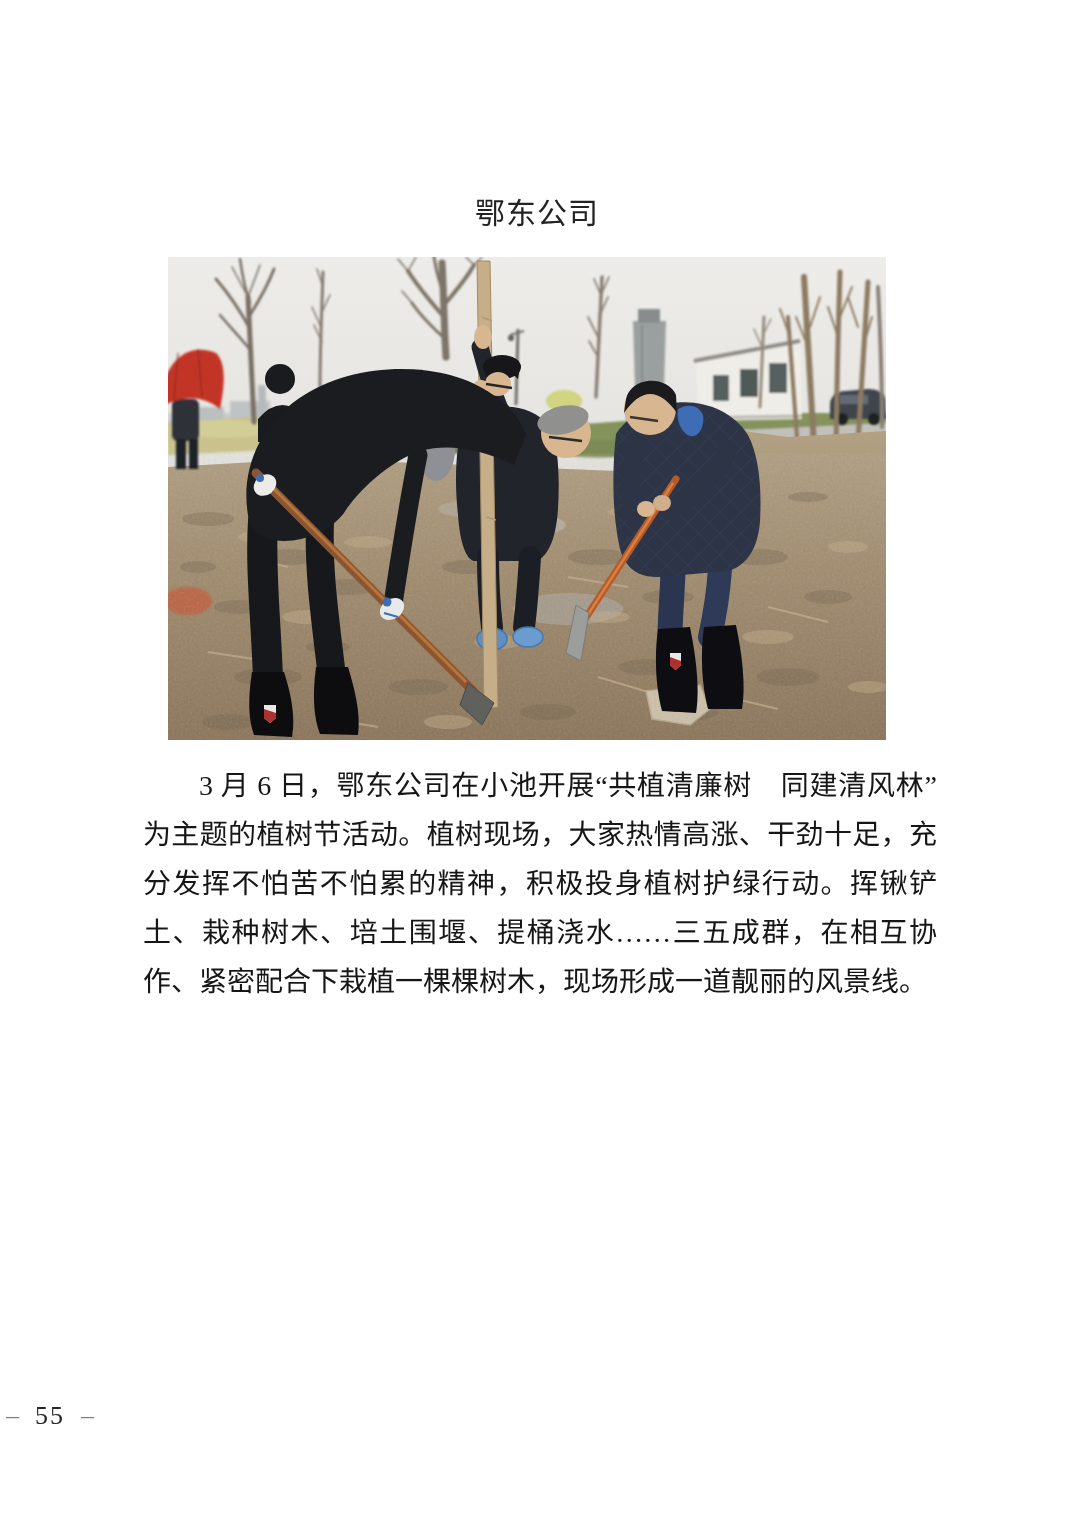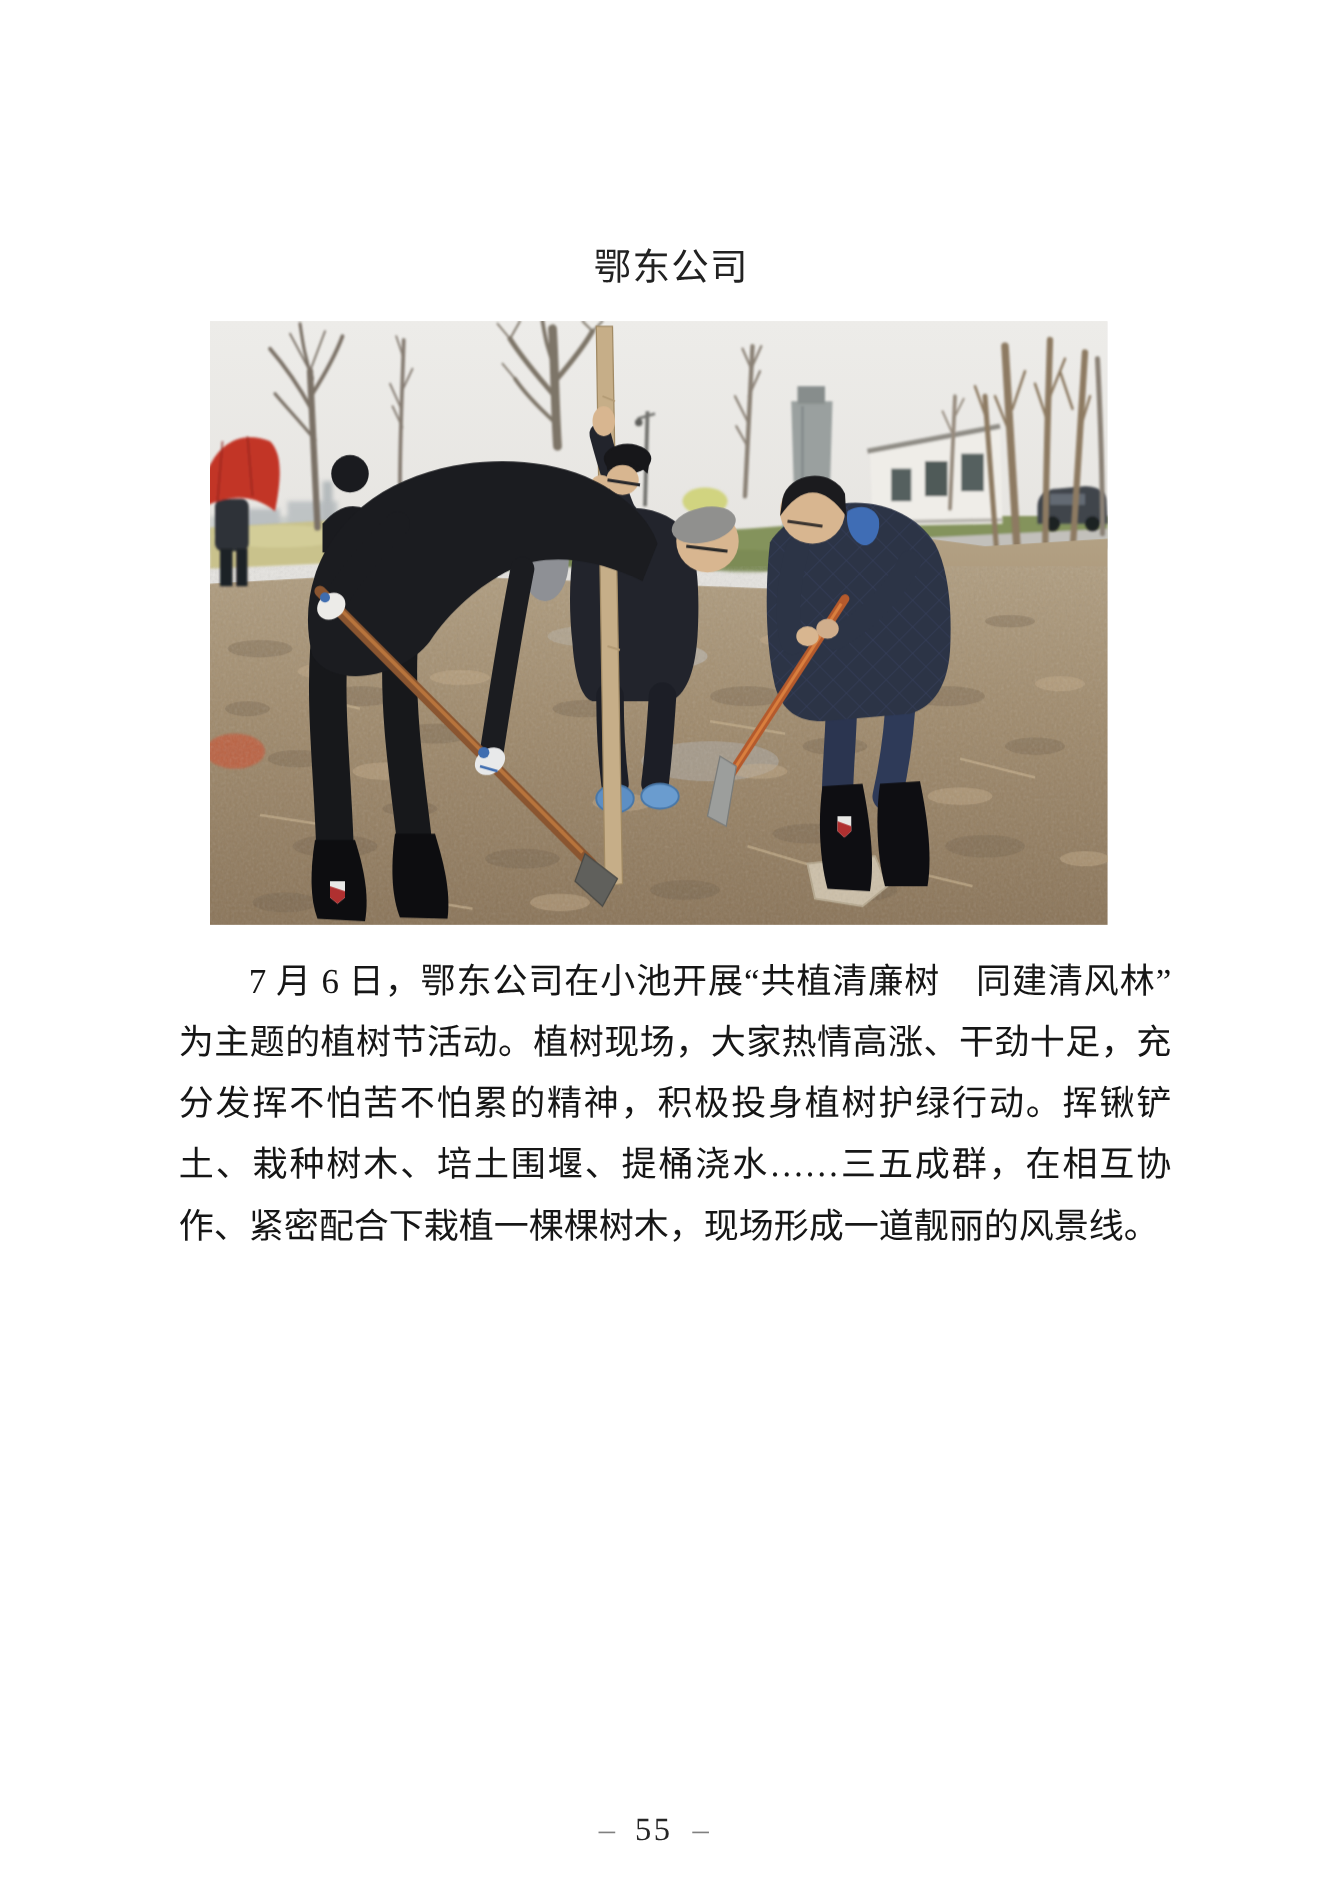--- a/index.html
+++ b/index.html
@@ -19,21 +19,21 @@
   }
   .photo-frame svg{display:block;width:718px;height:483px;}
   .body-paragraph{
     position:absolute;left:143px;top:761px;width:794px;
     font-size:28px;line-height:49px;text-align:justify;
     text-indent:2em;color:#161616;margin:0;
     font-family:"Liberation Serif","DejaVu Serif",serif;
   }
   .page-footer{
     position:absolute;top:1401px;left:0;width:1046px;
-    text-align:center;font-size:26px;color:#2a2a2a;margin-top:48px;
+    text-align:left;font-size:26px;color:#2a2a2a;
   }
   .page-footer .dash{color:#808080;padding:0 6px;}
   .page-footer .num{color:#262626;padding:0 10px;letter-spacing:2px;}
 </style>
 </head>
 <body>
 
 <h1 class="doc-title">鄂东公司</h1>
 
 <figure class="photo-frame" style="margin:0;">
@@ -302,17 +302,17 @@
         <circle cx="219" cy="345" r="4.5" fill="#3f6db0"></circle>
         <path d="M216,356 L230,360" stroke="#3f6db0" stroke-width="2"></path>
       </g>
       <circle cx="398" cy="176" r="25" fill="#d8b690"></circle>
       <ellipse cx="395" cy="163" rx="26" ry="14" fill="#90908e" transform="rotate(-12 395 163)"></ellipse>
       <line x1="381" y1="180" x2="414" y2="184" stroke="#2a2a2a" stroke-width="2.5"></line>
     </g>
   </svg>
 </figure>
 
-<p class="body-paragraph">7 月 6 日，鄂东公司在小池开展“共植清廉树　同建清风林”为主题的植树节活动。植树现场，大家热情高涨、干劲十足，充分发挥不怕苦不怕累的精神，积极投身植树护绿行动。挥锹铲土、栽种树木、培土围堰、提桶浇水……三五成群，在相互协作、紧密配合下栽植一棵棵树木，现场形成一道靓丽的风景线。</p>
+<p class="body-paragraph">3 月 6 日，鄂东公司在小池开展“共植清廉树　同建清风林”为主题的植树节活动。植树现场，大家热情高涨、干劲十足，充分发挥不怕苦不怕累的精神，积极投身植树护绿行动。挥锹铲土、栽种树木、培土围堰、提桶浇水……三五成群，在相互协作、紧密配合下栽植一棵棵树木，现场形成一道靓丽的风景线。</p>
 
 <div class="page-footer">
   <span class="dash">–</span><span class="num">55</span><span class="dash">–</span>
 </div>
 
 </body></html>

